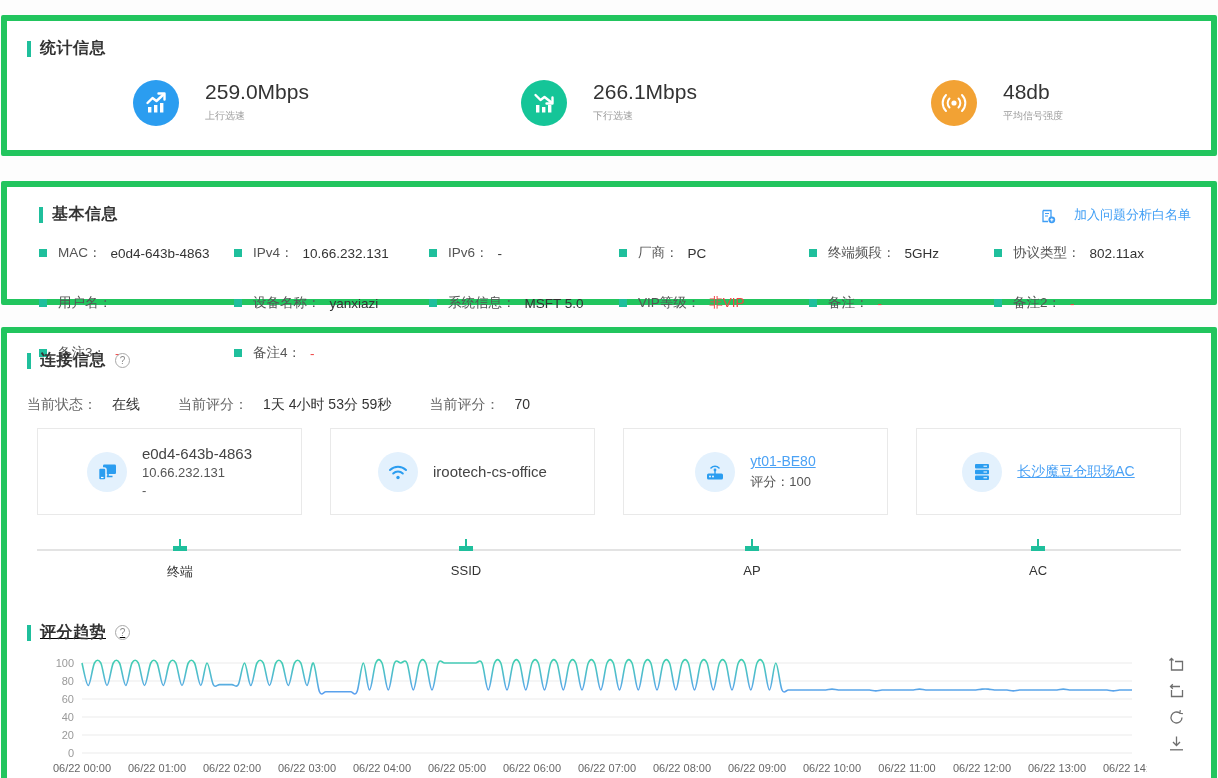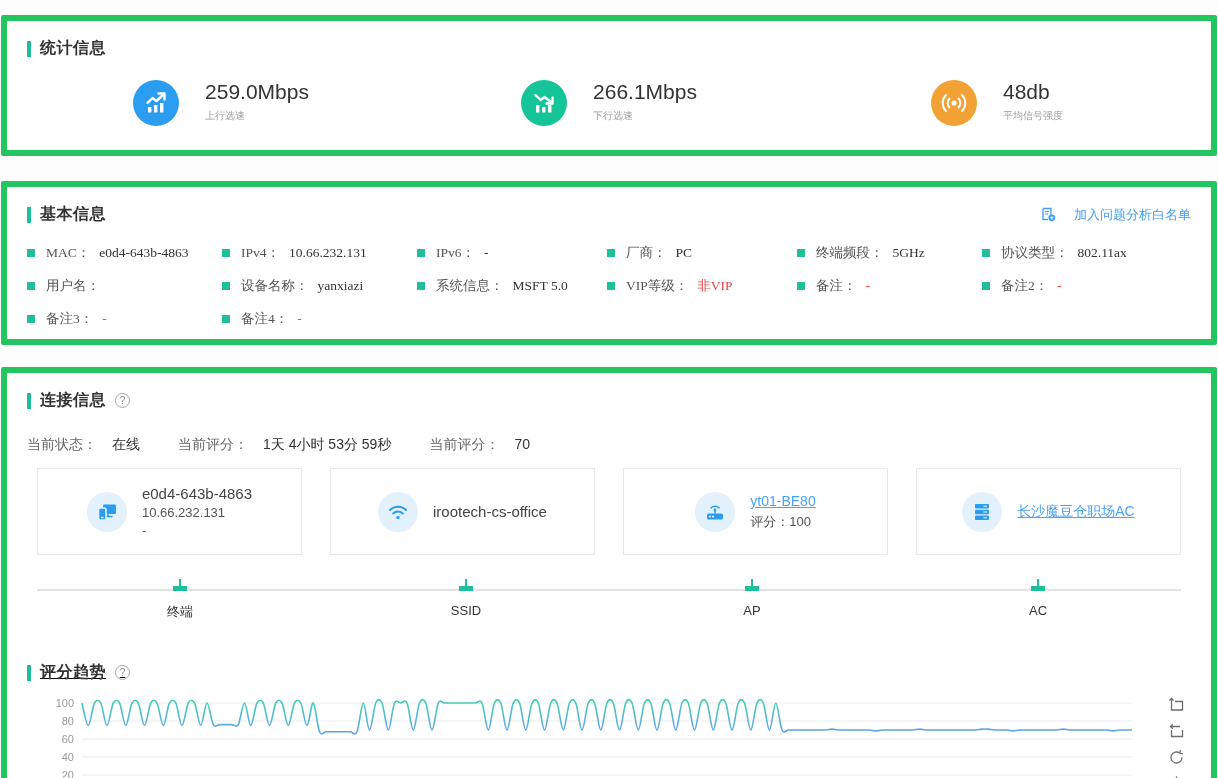--- a/index.html
+++ b/index.html
@@ -1,20 +1,20 @@
 <!DOCTYPE html>
 <html><head>
 <meta charset="utf-8">
 <style>
   * { box-sizing: border-box; margin: 0; padding: 0; }
   html,body { width:1218px; height:778px; overflow:hidden; background:#fdfdfd;
     font-family:"Liberation Sans","DejaVu Sans",sans-serif; }
   .panel { background:#fff; border:6px solid #22c55e; border-radius:2px; margin:0 1px; }
   #panel-stats { margin-top:15px; height:141px; }
-  #panel-basic { margin-top:25px; height:164px; }
+  #panel-basic { margin-top:25px; height:124px;padding-left:12px; }
   #panel-conn  { margin-top:22px; height:470px; }
 
   .sec-head { display:flex; align-items:center; padding:17px 20px 0 20px; }
   .sec-bar { width:4px; height:16px; background:#1fbf9c; margin-right:9px; flex:none; }
   .sec-title { font-size:16px; color:#333; font-weight:600; letter-spacing:.5px; }
   .help-circle { width:15px; height:15px; border:1px solid #a9a9a9; border-radius:50%;
     color:#8a8a8a; font-size:10px; display:flex; align-items:center; justify-content:center;
     margin-left:9px; cursor:pointer; }
   .spacer { flex:1; }
 
@@ -22,23 +22,23 @@
   .stats-row { display:flex; margin-top:21px; padding:0 20px; }
   .stat { flex:1; display:flex; justify-content:center; align-items:flex-start; gap:26px; }
   .stat-icon { width:46px; height:46px; border-radius:50%; flex:none;
     display:flex; align-items:center; justify-content:center; }
   .stat-icon.blue { background:#2b9df0; } .stat-icon.green { background:#15c598; }
   .stat-icon.orange { background:#f2a234; }
   .stat-value { font-size:21px; color:#333; }
   .stat-label { font-size:10px; color:#9b9b9b; margin-top:5px; }
 
   
-  .wl-link { display:flex; align-items:flex-start; gap:18px; color:#3f9ef5; font-size:13px; cursor:pointer; }
+  .wl-link { display:flex; align-items:flex-end; gap:18px; color:#3f9ef5; font-size:13px; cursor:pointer; }
   .basic-grid { display:grid; grid-template-columns:195px 195px 190px 190px 185px 1fr;
-    row-gap:15px; padding:0 20px; margin-top:19px;font-family:Liberation Serif, serif; }
+    row-gap:32px; padding:0 20px; margin-top:19px; }
   .field { display:flex; align-items:center; font-size:13.5px; white-space:nowrap; }
   .sq { width:8px; height:8px; background:#1fbf9c; margin-right:11px; flex:none; }
   .flabel { color:#555; margin-right:9px; }
   .fvalue { color:#333; }
   .fvalue.link { color:#ef4444; cursor:pointer; }
 
   
   .status-row { display:flex; padding:0 20px; margin-top:25px; font-size:14px; }
   .status-item { margin-right:38px; }
   .slabel { color:#666; margin-right:15px; }

